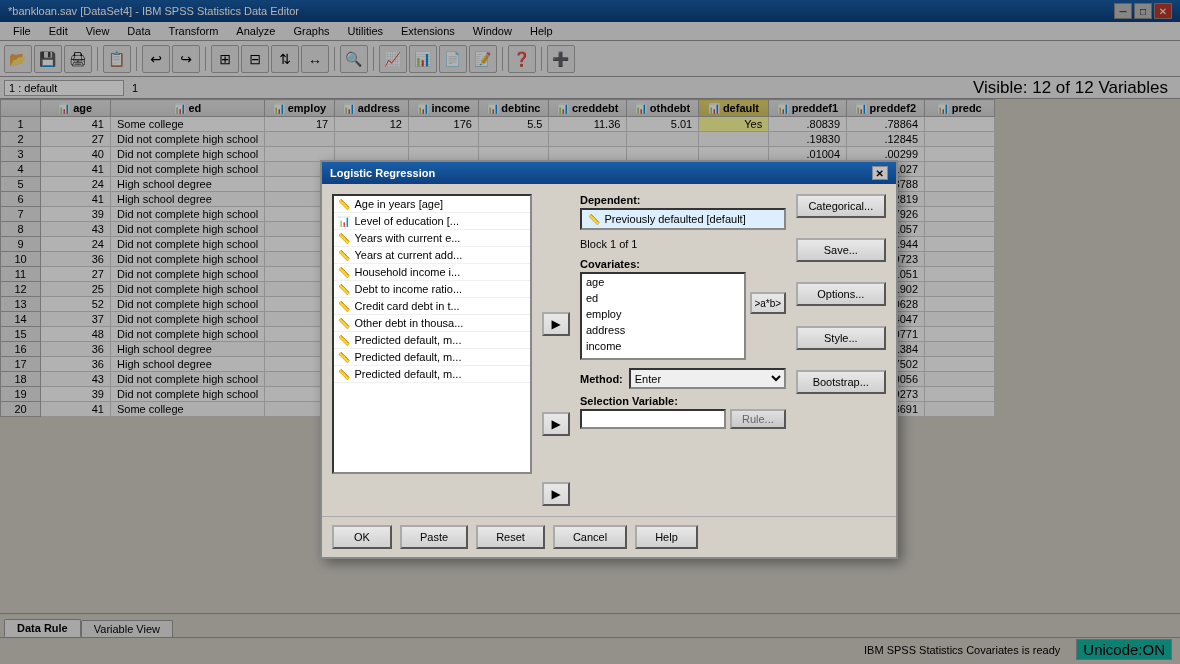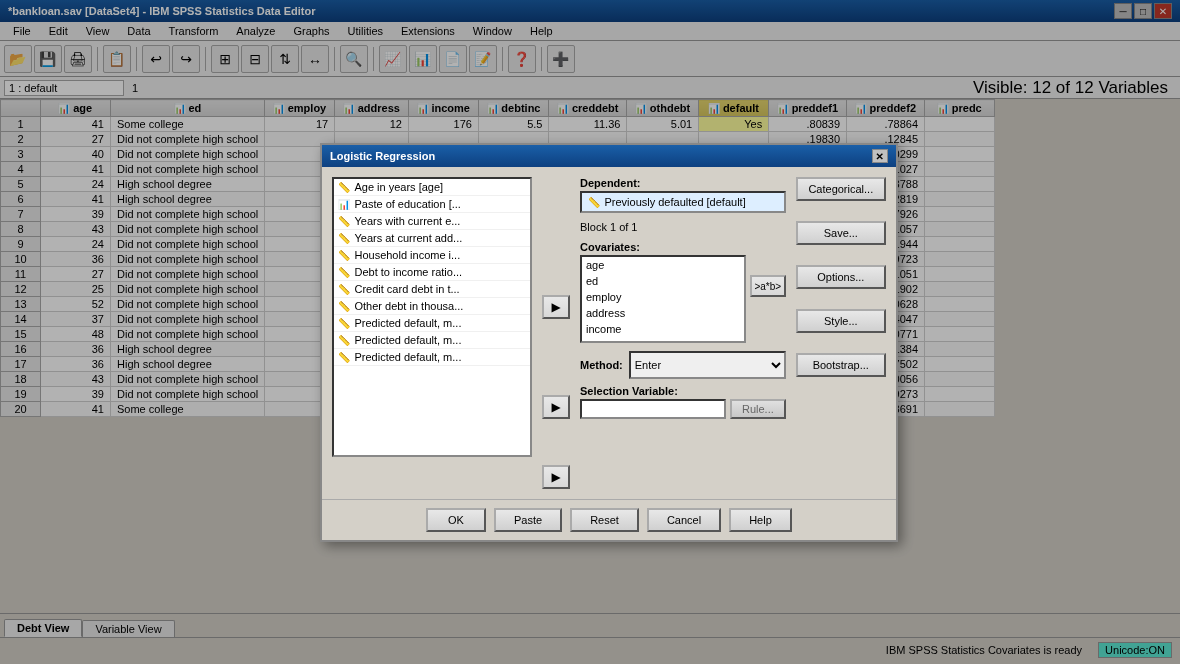--- a/index.html
+++ b/index.html
@@ -8,21 +8,21 @@
     
     .title-bar {
       background: linear-gradient(to bottom, #1a5fa8, #0d4080);
       color: white;
       padding: 4px 8px;
       display: flex;
       align-items: center;
       justify-content: space-between;
       height: 22px;
     }
-    .title-bar-text { font-size: 11px; font-weight: bold; }
+    .title-bar-text { font-size: 11px; font-weight: normal; }
     .title-bar-buttons { display: flex; gap: 2px; }
     .title-btn {
       width: 18px; height: 16px;
       background: #c0c0c0;
       border: 1px solid #888;
       font-size: 10px;
       display: flex; align-items: center; justify-content: center;
       cursor: pointer; color: black;
     }
     .title-btn.close { background: #c0392b; color: white; }
@@ -163,40 +163,40 @@
     .status-bar {
       background: #d4d0c8;
       border-top: 1px solid #999;
       display: flex;
       align-items: center;
       height: 24px;
       padding: 0 8px;
       justify-content: flex-end;
     }
     .status-text { font-size: 11px; margin-right: 16px; }
-    .status-unicode { font-size: 11px; border: 1px solid #999; padding: 1px 6px; background: #5eead4; }
+    .status-unicode { font-size: 15px; border: 1px solid #999; padding: 1px 6px; background: #14b8a6; }
 
     
     .modal-overlay {
       position: fixed;
       top: 0; left: 0; right: 0; bottom: 0;
       background: rgba(0,0,0,0.3);
       z-index: 100;
       display: flex;
       align-items: center;
       justify-content: center;
     }
     .modal {
       background: #d4d0c8;
       border: 2px solid #888;
       box-shadow: 4px 4px 12px rgba(0,0,0,0.4);
       padding: 0;
       min-width: 520px;
       position: absolute;
-      top: 143px;
+      top: 160px;
       left: 320px;
     }
     .modal-title-bar {
       background: linear-gradient(to bottom, #1a5fa8, #0d4080);
       color: white;
       padding: 4px 8px;
       display: flex;
       align-items: center;
       justify-content: space-between;
       font-size: 11px;
@@ -305,21 +305,21 @@
 
     .method-row {
       display: flex;
       align-items: center;
       gap: 6px;
       margin-top: 2px;
     }
     .method-label { font-size: 11px; font-weight: bold; }
     .method-select {
       flex: 1;
-      height: 28px;
+      height: 21px;
       font-size: 11px;
       border: 2px inset #888;
     }
 
     .selection-var-row {
       display: flex;
       flex-direction: column;
       gap: 2px;
     }
     .selection-var-label { font-size: 11px; font-weight: bold; }
@@ -339,21 +339,21 @@
       padding: 2px 10px;
       font-size: 11px;
       background: linear-gradient(to bottom, #e0e0e0, #c8c8c8);
       border: 2px outset #aaa;
       cursor: pointer;
       color: #666;
     }
 
     .modal-footer {
       display: flex;
-      justify-content: center;
+      justify-content: flex-start;
       gap: 8px;
       padding: 8px 10px;
       border-top: 1px solid #aaa;
     }
     .modal-footer-btn {
       padding: 4px 18px;
       font-size: 11px;
       background: linear-gradient(to bottom, #e8e8e8, #d0d0d0);
       border: 2px outset #aaa;
       cursor: pointer;
@@ -764,21 +764,21 @@
             <td>.00100</td>
             <td>.08691</td>
             <td></td>
           </tr>
         </tbody>
     </table>
   </div>
 </div>
 
 <div class="bottom-tabs">
-  <div class="bottom-tab active">Debt View</div>
+  <div class="bottom-tab active">Data Rule</div>
   <div class="bottom-tab">Variable View</div>
 </div>
 
 <div class="status-bar">
   <span class="status-text">IBM SPSS Statistics Covariates is ready</span>
   <span class="status-unicode">Unicode:ON</span>
 </div>
 
 <div class="modal-overlay">
   <div class="modal">
@@ -791,21 +791,21 @@
     <div class="modal-body">
 
       <div class="modal-left">
         <div class="modal-source-list">
           <div class="source-item">
             <span class="source-item-icon">📏</span>
             <span>Age in years [age]</span>
           </div>
           <div class="source-item">
             <span class="source-item-icon bar">📊</span>
-            <span>Paste of education [...</span>
+            <span>Level of education [...</span>
           </div>
           <div class="source-item">
             <span class="source-item-icon">📏</span>
             <span>Years with current e...</span>
           </div>
           <div class="source-item">
             <span class="source-item-icon">📏</span>
             <span>Years at current add...</span>
           </div>
           <div class="source-item">

